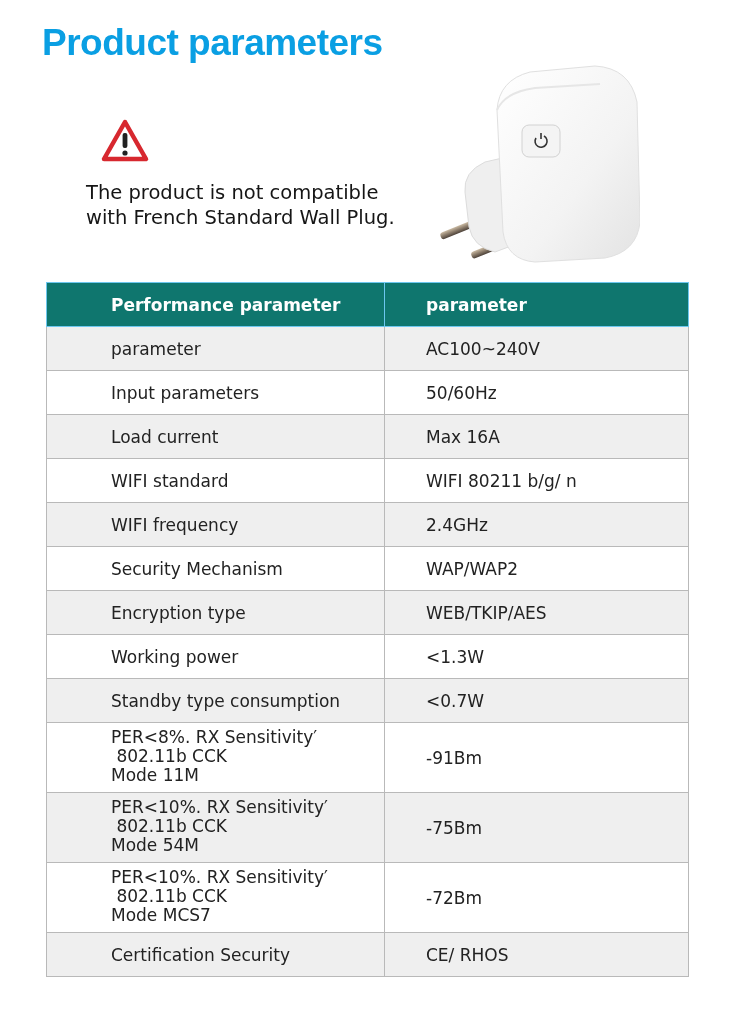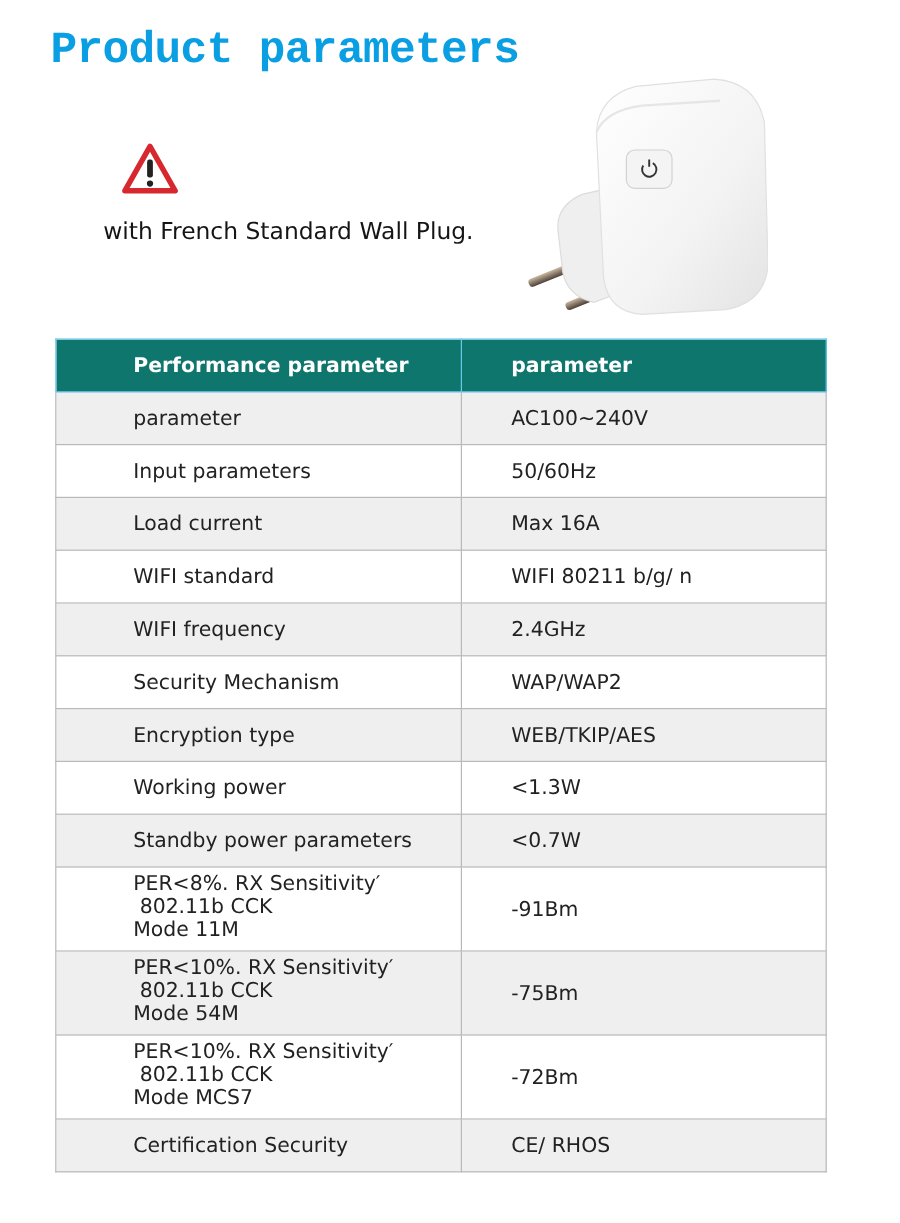--- a/index.html
+++ b/index.html
@@ -1,21 +1,21 @@
 <!DOCTYPE html>
 <html><head>
   <meta charset="utf-8">
   <style>
     * { box-sizing: border-box; margin: 0; padding: 0; }
     html, body { width: 750px; height: 1019px; background: #ffffff; overflow: hidden; }
     body { position: relative; font-family: "Liberation Sans", "DejaVu Sans", sans-serif; color: #222; }
 
     .title {
       position: absolute; left: 42px; top: 22px;
-      font-family: Liberation Mono, monospace;
+      font-family: Liberation Sans, sans-serif;
       font-weight: bold; font-size: 37px; letter-spacing: -0.5px;
       color: #0a9fe3;
     }
 
     .warning-icon { position: absolute; left: 100px; top: 118px; width: 50px; height: 46px; }
 
     .notice {
       position: absolute; left: 86px; top: 180px;
       font-family: "DejaVu Sans", "Liberation Sans", sans-serif;
       font-size: 19.5px; line-height: 25px; color: #151515;
@@ -52,20 +52,21 @@
 
 <div class="title">Product parameters</div>
 
 <svg class="warning-icon" viewBox="0 0 50 46">
   <path d="M25 4 L46 41 L4 41 Z" fill="#ffffff" stroke="#d7282f" stroke-width="4.5" stroke-linejoin="round"></path>
   <rect x="22.6" y="15" width="4.8" height="15" rx="2" fill="#222"></rect>
   <circle cx="25" cy="35" r="2.6" fill="#222"></circle>
 </svg>
 
 <div class="notice">
+  <div>The product is not compatible</div>
   <div>with French Standard Wall Plug.</div>
 </div>
 
 <svg class="product" viewBox="0 0 215 205">
   <defs>
     <linearGradient id="body" x1="0" y1="0" x2="1" y2="1">
       <stop offset="0" stop-color="#ffffff"></stop>
       <stop offset="0.6" stop-color="#f3f3f3"></stop>
       <stop offset="1" stop-color="#e3e3e3"></stop>
     </linearGradient>
@@ -125,21 +126,21 @@
     </tr>
     <tr>
       <td class="c1"><span class="k">Encryption type</span></td>
       <td class="c2">WEB/TKIP/AES</td>
     </tr>
     <tr>
       <td class="c1"><span class="k">Working power</span></td>
       <td class="c2">&lt;1.3W</td>
     </tr>
     <tr>
-      <td class="c1"><span class="k">Standby power parameters</span></td>
+      <td class="c1"><span class="k">Standby type consumption</span></td>
       <td class="c2">&lt;0.7W</td>
     </tr>
     <tr class="tall">
       <td class="c1 multi">PER&lt;8%. RX Sensitivity′
  802.11b CCK
 Mode 11M</td>
       <td class="c2">-91Bm</td>
     </tr>
     <tr class="tall">
       <td class="c1 multi">PER&lt;10%. RX Sensitivity′

